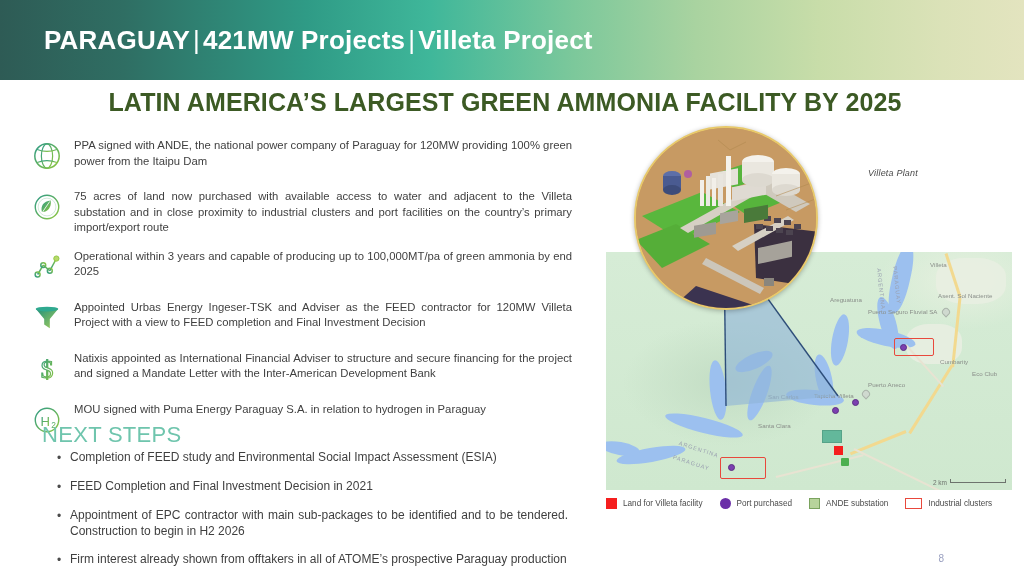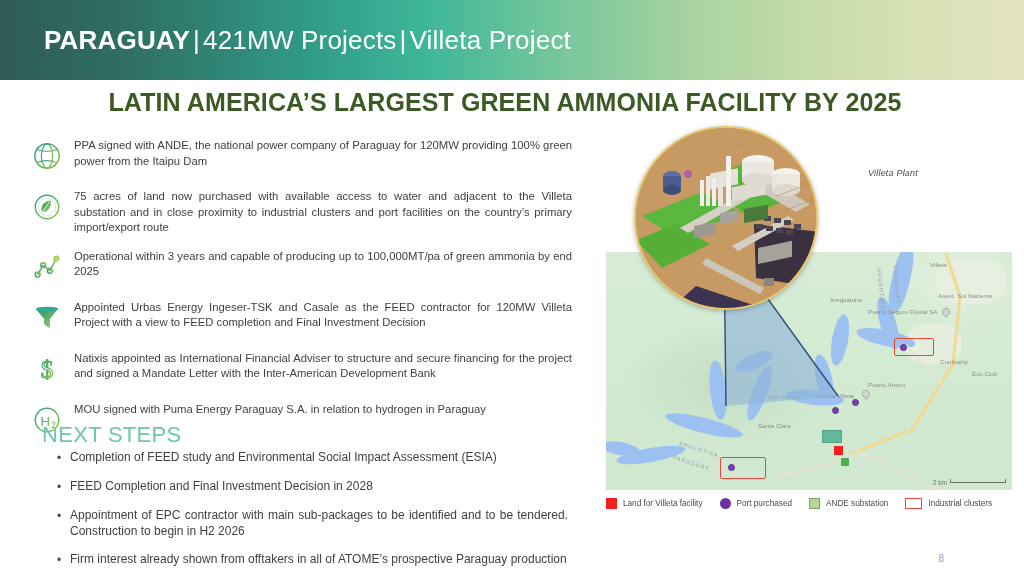--- a/index.html
+++ b/index.html
@@ -17,21 +17,21 @@
     background: linear-gradient(90deg,
       #2e5b55 0%, #2f6e63 12%, #2f9b86 30%, #3fb79a 42%,
       #7cc89b 56%, #a9d3a0 68%, #c8dda9 80%, #dbe2b8 92%, #e3e4bf 100%);
   }
   .header-title {
     position:absolute; left:44px; top:50%; transform: translateY(-50%);
     color:#ffffff; font-size:26px; letter-spacing:.2px; white-space:nowrap;
   }
   .header-title .strong { font-weight:bold; }
   .header-title .sep { font-weight:normal; padding:0 3px; }
-  .header-title .light { font-weight:normal; }
+  .header-title .light { font-weight:bold; }
 
   
   .main-heading {
     position:absolute; left:0; top:88px; width:1010px;
     text-align:center;
     color:#3c5a24;
     font-size:25px; font-weight:bold; letter-spacing:.1px;
   }
 
   
@@ -226,21 +226,21 @@
           <defs>
               <linearGradient id="g4" x1="0" y1="0" x2="1" y2="1">
             <stop offset="0%" stop-color="#1f8f7c"></stop>
                 <stop offset="100%" stop-color="#a8cf5a"></stop>
           </linearGradient>
             </defs>
           <path d="M4 6 L28 6 L19 17 L19 27 L13 23 L13 17 Z" fill="url(#g4)"></path>
           <ellipse cx="16" cy="6.5" rx="12" ry="2.6" fill="#2fa98f"></ellipse>
         </svg>
       </div>
-      <div class="feature-text">Appointed Urbas Energy Ingeser-TSK and Casale as the FEED contractor for 120MW Villeta Project with a view to FEED completion and Final Investment Decision</div>
+      <div class="feature-text">Appointed Urbas Energy Ingeser-TSK and Adviser as the FEED contractor for 120MW Villeta Project with a view to FEED completion and Final Investment Decision</div>
     </div>
 
     <div class="feature-row">
       <div class="feature-icon">
         <svg width="30" height="30" viewBox="0 0 32 32">
           <defs>
               <linearGradient id="g5" x1="0" y1="0" x2="1" y2="1">
             <stop offset="0%" stop-color="#2f9b86"></stop>
                 <stop offset="100%" stop-color="#8dc63f"></stop>
           </linearGradient>
@@ -271,21 +271,21 @@
   </div>
 
   <div class="next-steps-title">NEXT STEPS</div>
   <div class="next-steps-list">
     <div class="ns-item">
       <div class="ns-bullet">•</div>
       <div class="ns-text">Completion of FEED study and Environmental Social Impact Assessment (ESIA)</div>
     </div>
     <div class="ns-item">
       <div class="ns-bullet">•</div>
-      <div class="ns-text">FEED Completion and Final Investment Decision in 2028</div>
+      <div class="ns-text">FEED Completion and Final Investment Decision in 2021</div>
     </div>
     <div class="ns-item">
       <div class="ns-bullet">•</div>
       <div class="ns-text">Appointment of EPC contractor with main sub-packages to be identified and to be tendered. Construction to begin in H2 2026</div>
     </div>
     <div class="ns-item">
       <div class="ns-bullet">•</div>
       <div class="ns-text">Firm interest already shown from offtakers in all of ATOME’s prospective Paraguay production</div>
     </div>
   </div>

